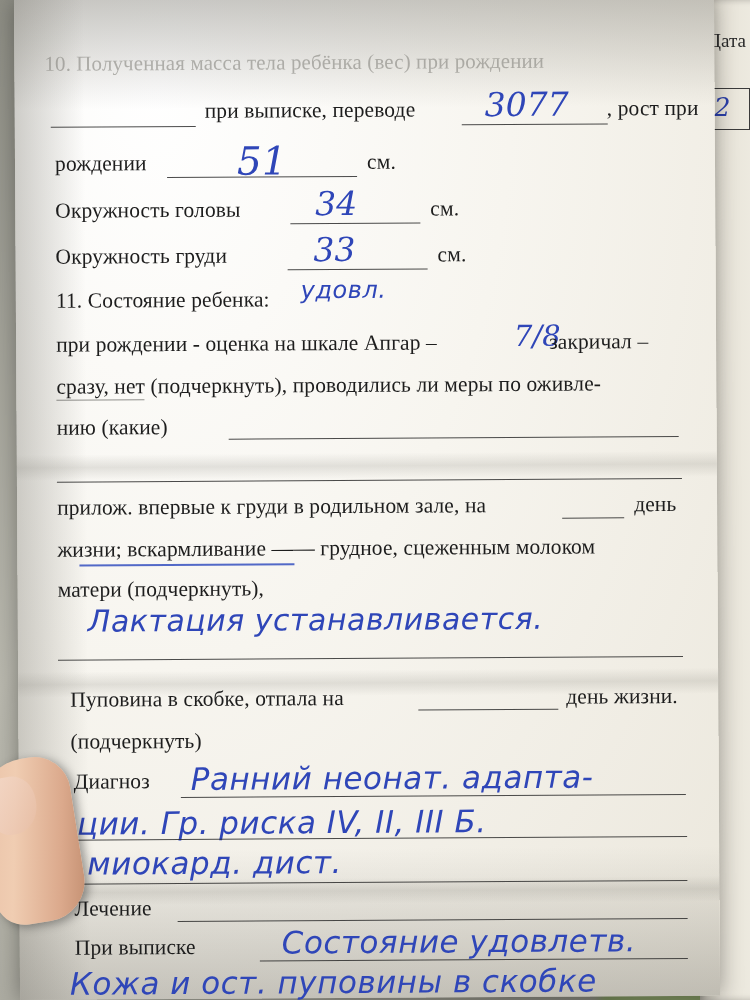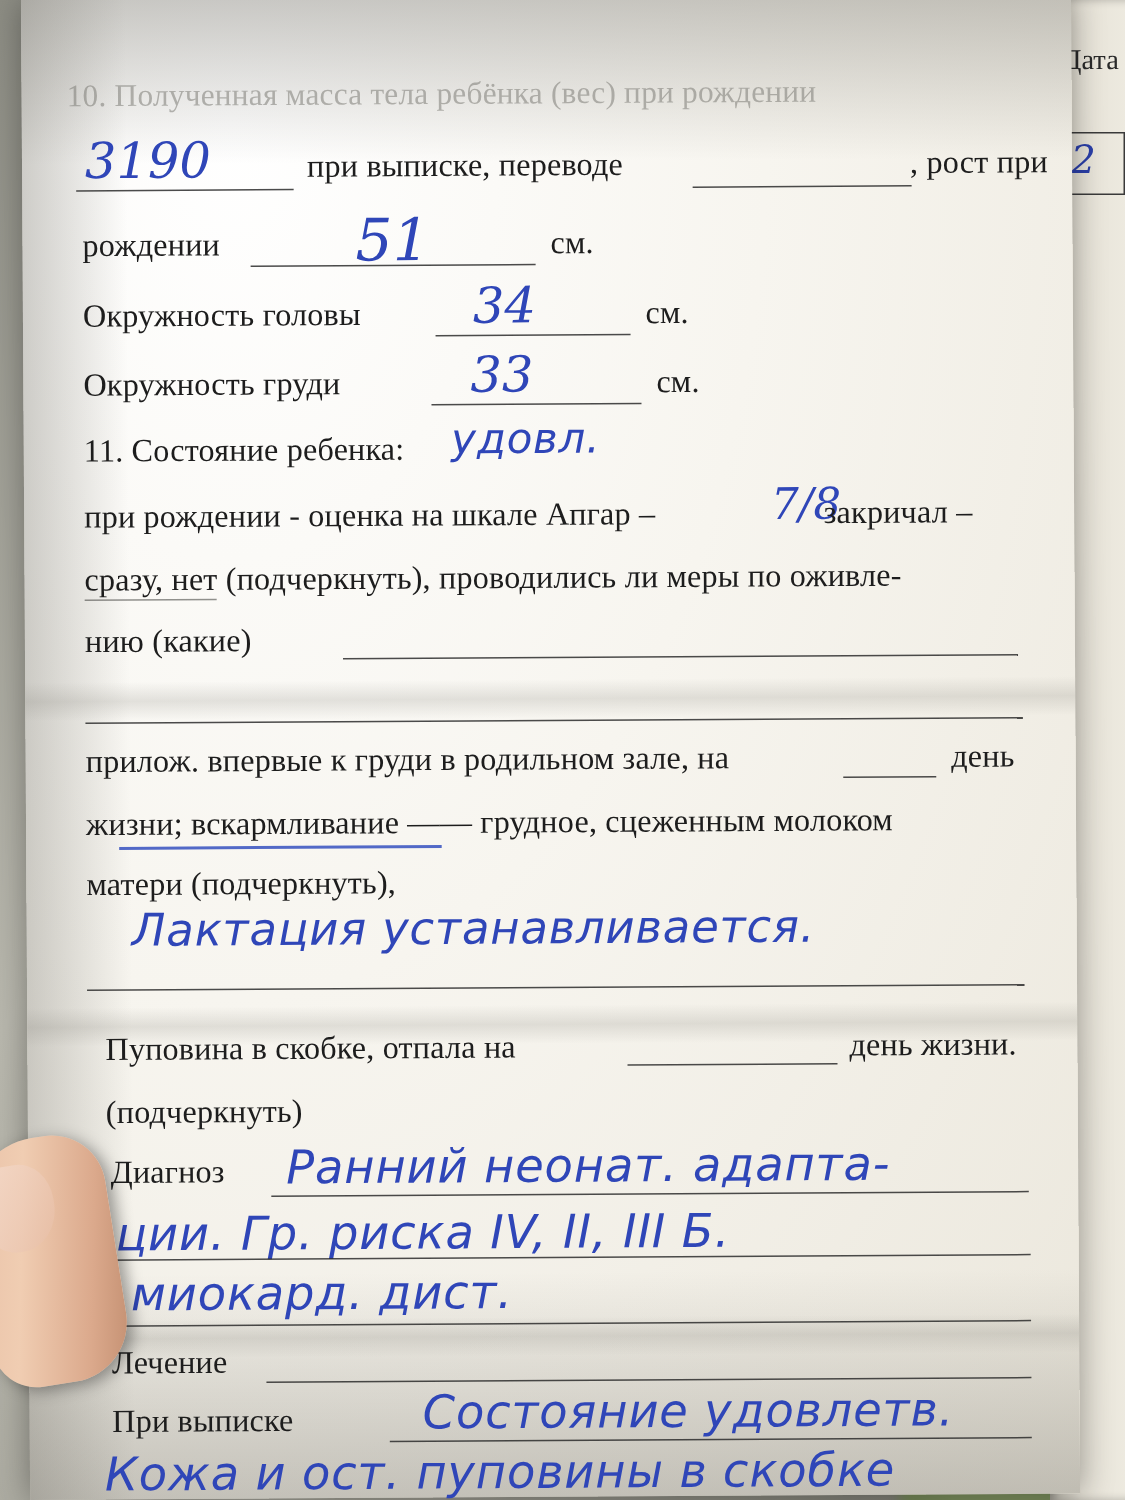--- a/index.html
+++ b/index.html
@@ -194,44 +194,44 @@
 
     <div class="shade-top"></div>
     <div class="shade-left"></div>
     <div class="shade-bottom"></div>
     <div class="crease" style="top:455px;"></div>
     <div class="crease" style="top:672px;"></div>
     <div class="crease" style="top:880px;"></div>
 
     <div class="line faded" style="left:30px; top:52px; font-size:21px;">10. Полученная масса тела ребёнка (вес) при рождении</div>
 
-    <div class="hand" style="left:42px; top:88px; font-size:33px;">3190</div>
     <div class="rule" style="left:36px; top:127px; width:145px;"></div>
 
     <div class="line" style="left:190px; top:100px;">при выписке, переводе</div>
+    <div class="hand" style="left:470px; top:88px; font-size:33px;">3077</div>
     <div class="rule" style="left:447px; top:127px; width:146px;"></div>
     <div class="line" style="left:592px; top:100px;">, рост при</div>
 
     <div class="line" style="left:40px; top:152px;">рождении</div>
     <div class="hand" style="left:222px; top:140px; font-size:39px;">51</div>
     <div class="rule" style="left:152px; top:178px; width:190px;"></div>
     <div class="line" style="left:352px; top:152px;">см.</div>
 
     <div class="line" style="left:40px; top:199px;">Окружность головы</div>
     <div class="hand" style="left:300px; top:186px; font-size:33px;">34</div>
     <div class="rule" style="left:275px; top:225px; width:130px;"></div>
     <div class="line" style="left:415px; top:199px;">см.</div>
 
     <div class="line" style="left:40px; top:245px;">Окружность груди</div>
     <div class="hand" style="left:298px; top:232px; font-size:33px;">33</div>
     <div class="rule" style="left:272px; top:271px; width:140px;"></div>
     <div class="line" style="left:422px; top:245px;">см.</div>
 
     <div class="line" style="left:40px; top:289px;">11. Состояние ребенка:</div>
-    <div class="hand cursive" style="left:285px; top:278px; font-size:28px;">удовл.</div>
+    <div class="hand cursive" style="left:285px; top:278px; font-size:24px;">удовл.</div>
 
     <div class="line" style="left:40px; top:333px;">при рождении - оценка на шкале Апгар –</div>
     <div class="hand" style="left:498px; top:322px; font-size:29px;">7/8</div>
     <div class="line" style="left:533px; top:333px;">закричал –</div>
 
     <div class="line" style="left:40px; top:375px;">сразу, нет (подчеркнуть), проводились ли меры по оживле-</div>
     <div class="rule light" style="left:40px; top:400px; width:88px;"></div>
 
     <div class="line" style="left:40px; top:416px;">нию   (какие)</div>
     <div class="rule" style="left:212px; top:440px; width:450px;"></div>

